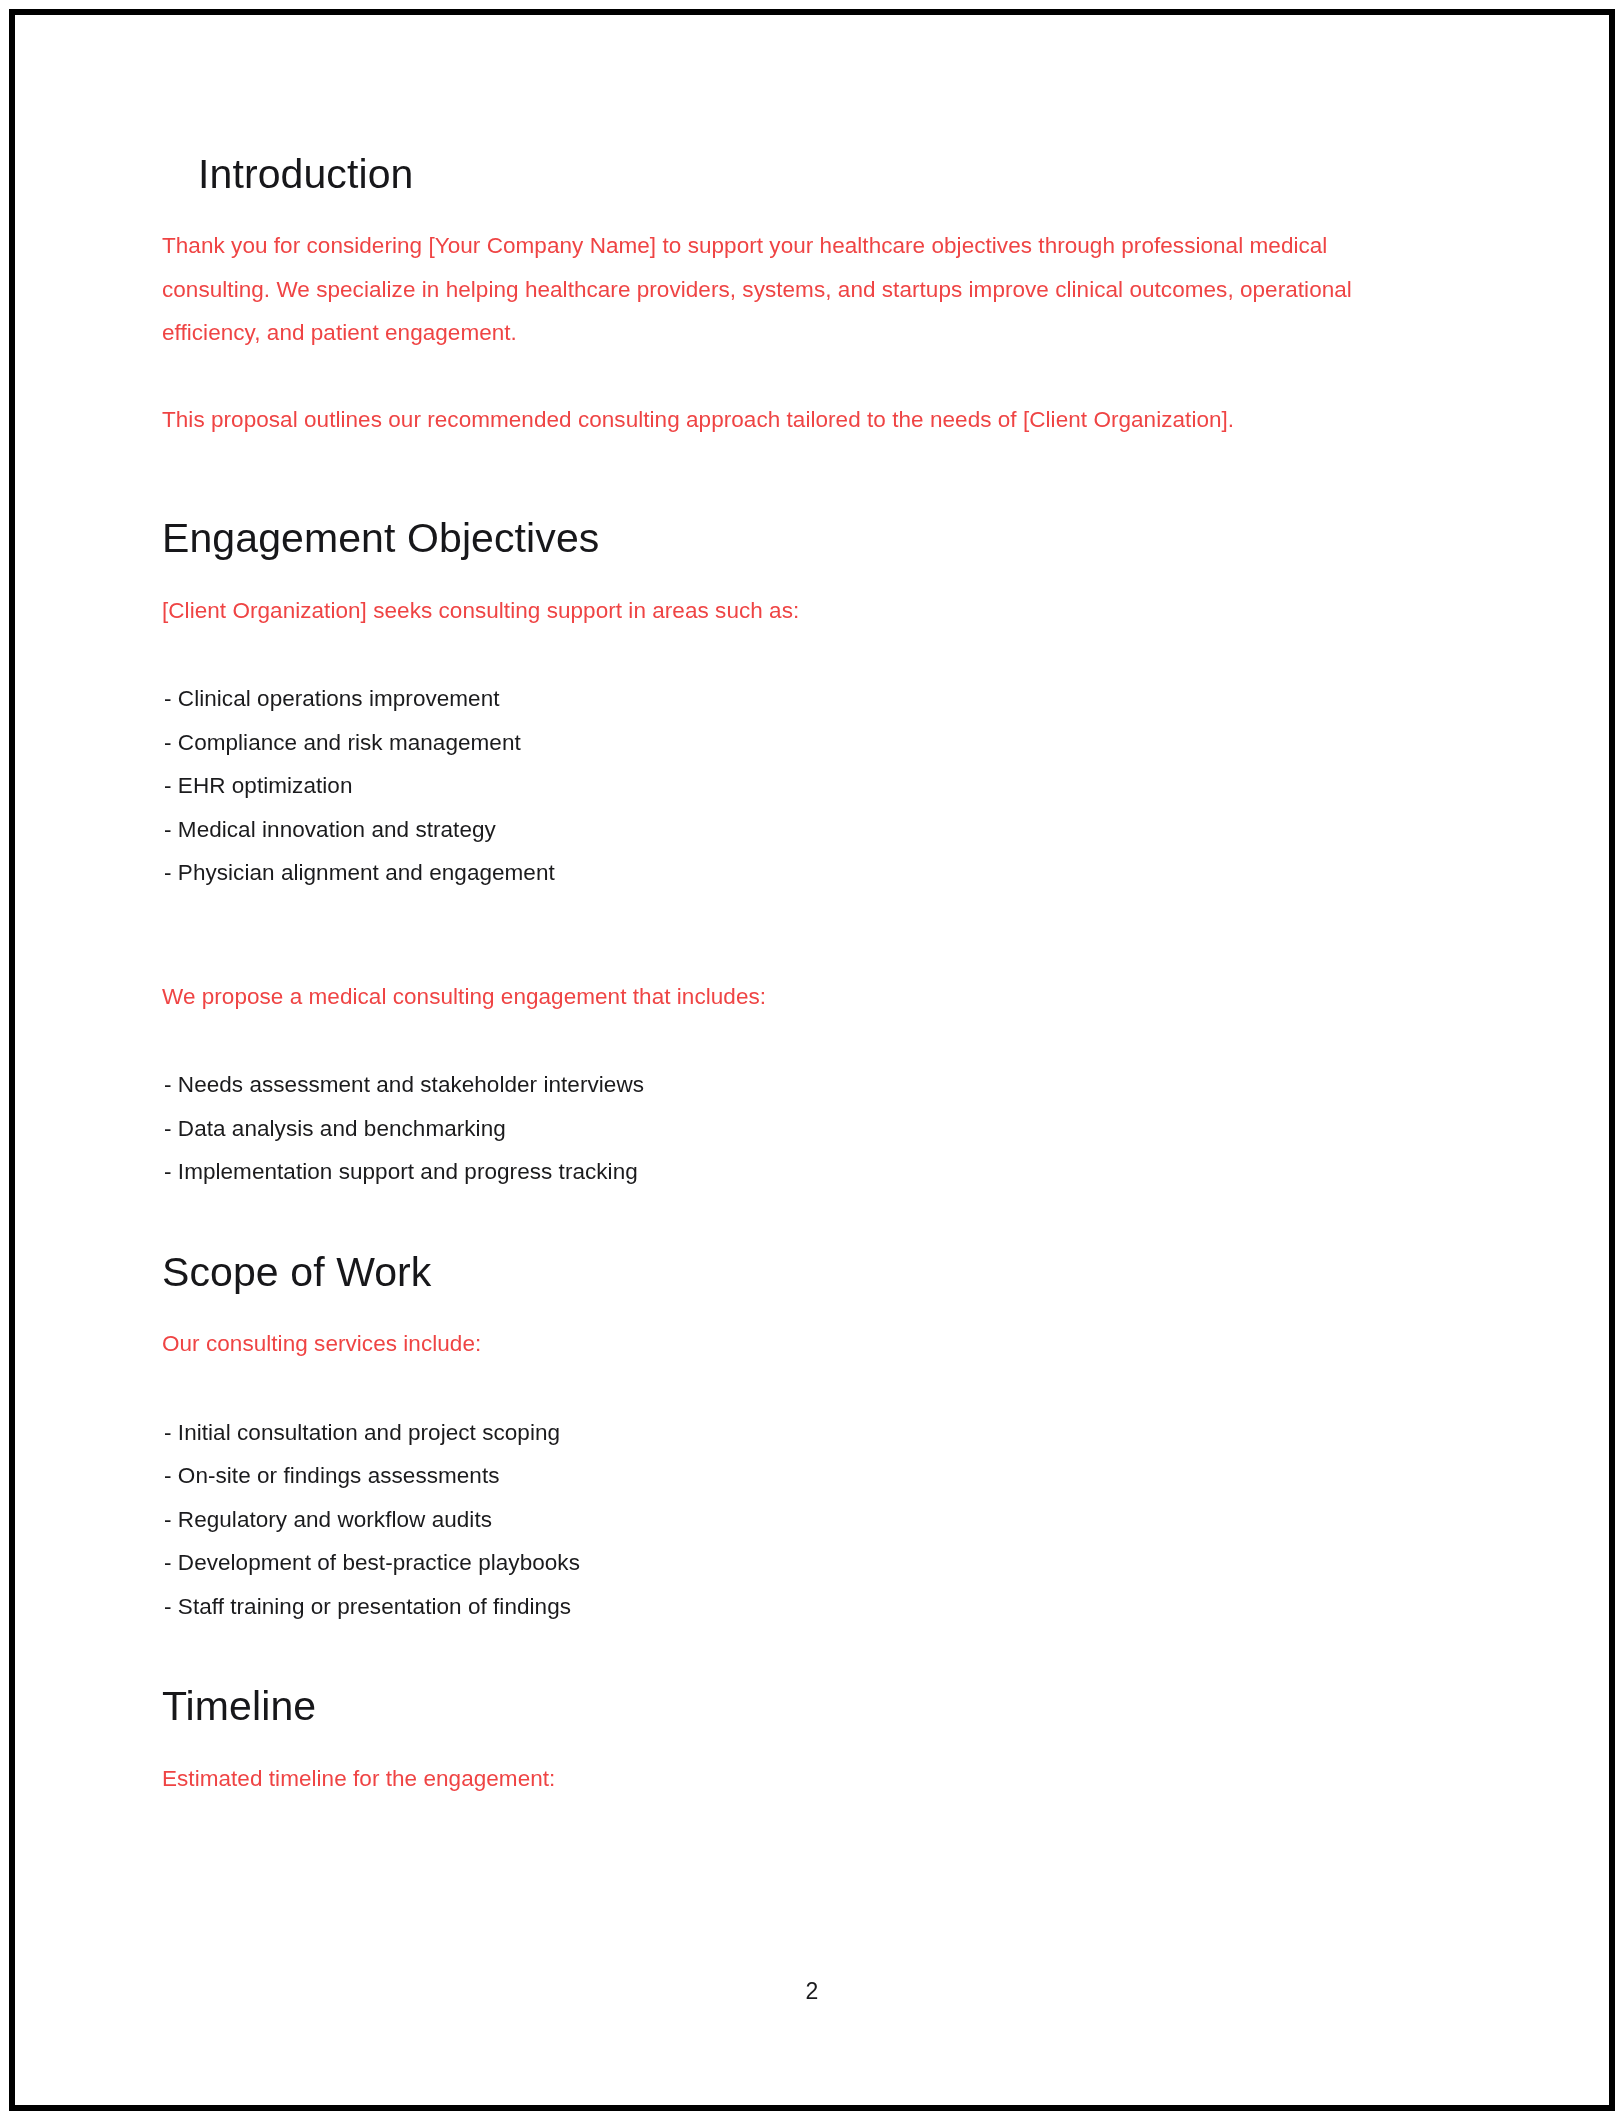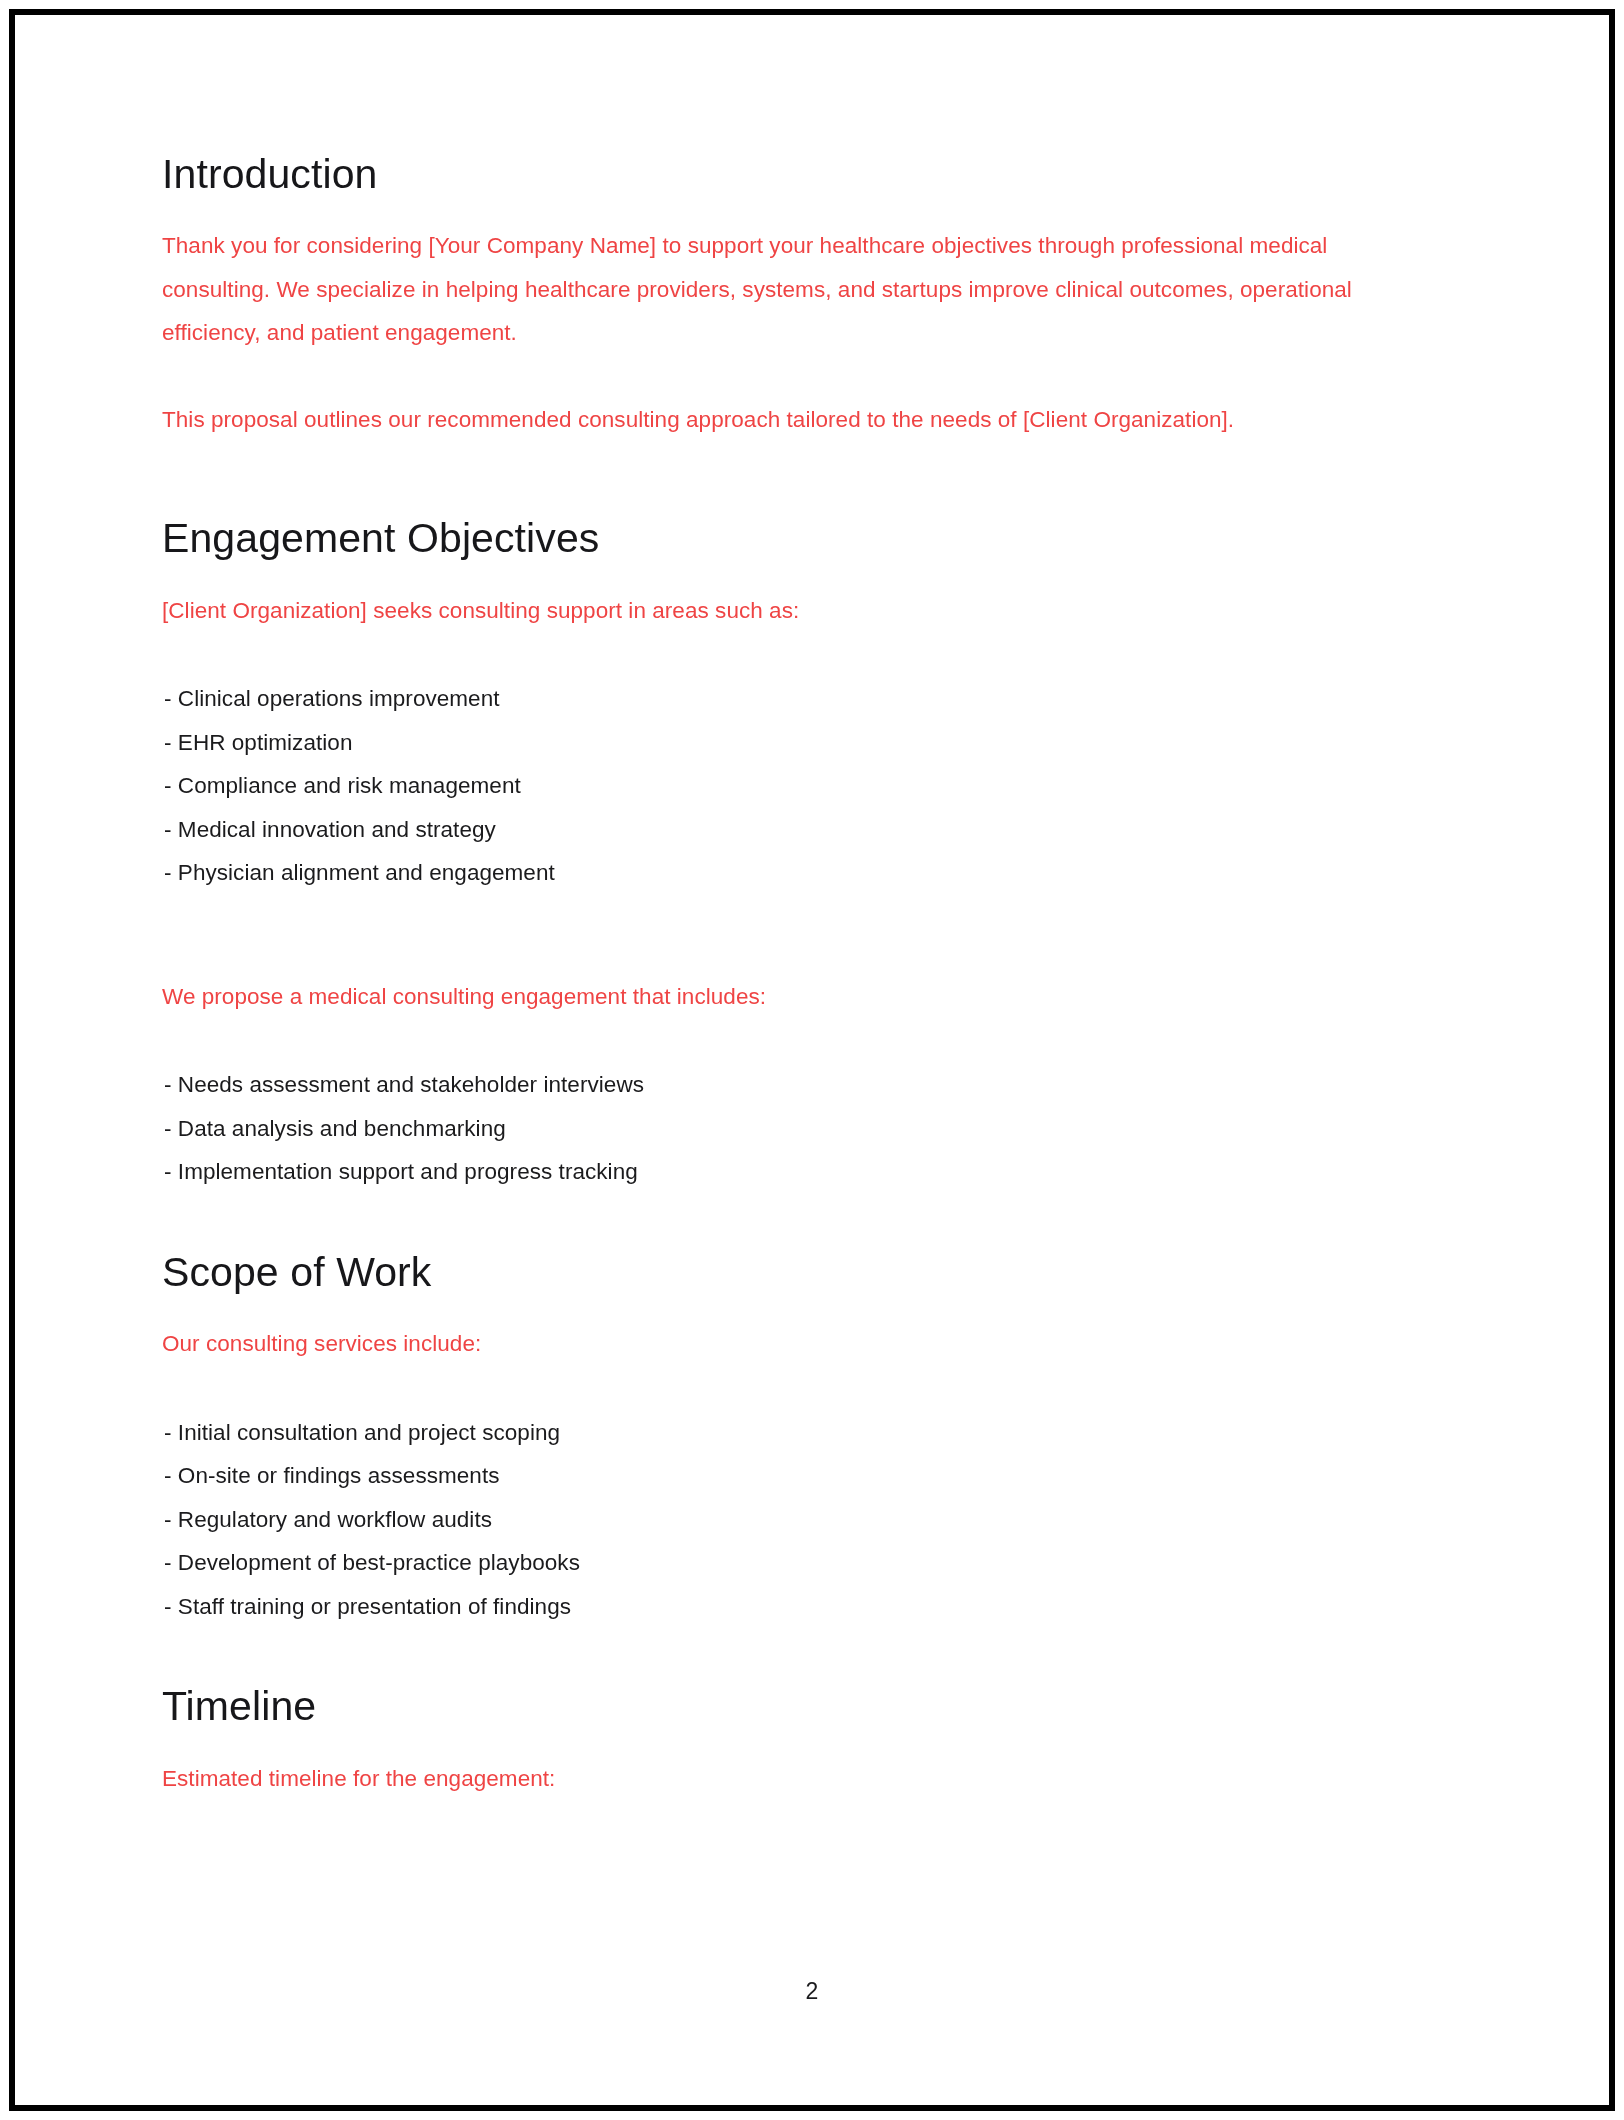--- a/index.html
+++ b/index.html
@@ -42,20 +42,21 @@
     font-size: 41px;
     font-weight: 400;
     color: #17171a;
     margin: 0;
     padding: 0;
     line-height: 1.18;
     letter-spacing: 0.1px;
   }
   .section-heading.first {
     margin-top: 0;
+    margin-left: 36px;
   }
   .intro-gap { height: 26px; }
   p.body-text {
     font-size: 22.5px;
     font-weight: 400;
     color: #ef4444;
     line-height: 43.5px;
     margin: 0;
     padding: 0;
     letter-spacing: 0.05px;
@@ -106,22 +107,22 @@
 
     <div class="sec-gap-lg"></div>
 
     <section class="doc-section">
       <h1 class="section-heading">Engagement Objectives</h1>
       <div class="intro-gap"></div>
       <p class="body-text">[Client Organization] seeks consulting support in areas such as:</p>
       <div class="para-gap"></div>
       <ul class="bullet-list">
         <li>- Clinical operations improvement</li>
+        <li>- Compliance and risk management</li>
         <li>- EHR optimization</li>
-        <li>- Compliance and risk management</li>
         <li>- Medical innovation and strategy</li>
         <li>- Physician alignment and engagement</li>
       </ul>
     </section>
 
     <div class="sec-gap-md"></div>
 
     <section class="doc-section">
       <div class="intro-gap"></div>
       <p class="body-text">We propose a medical consulting engagement that includes:</p>

